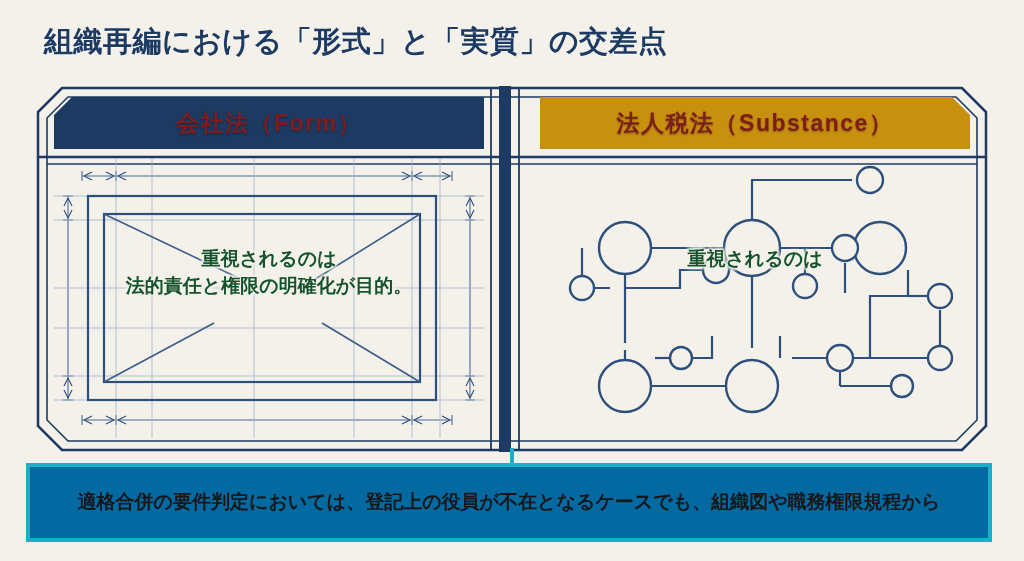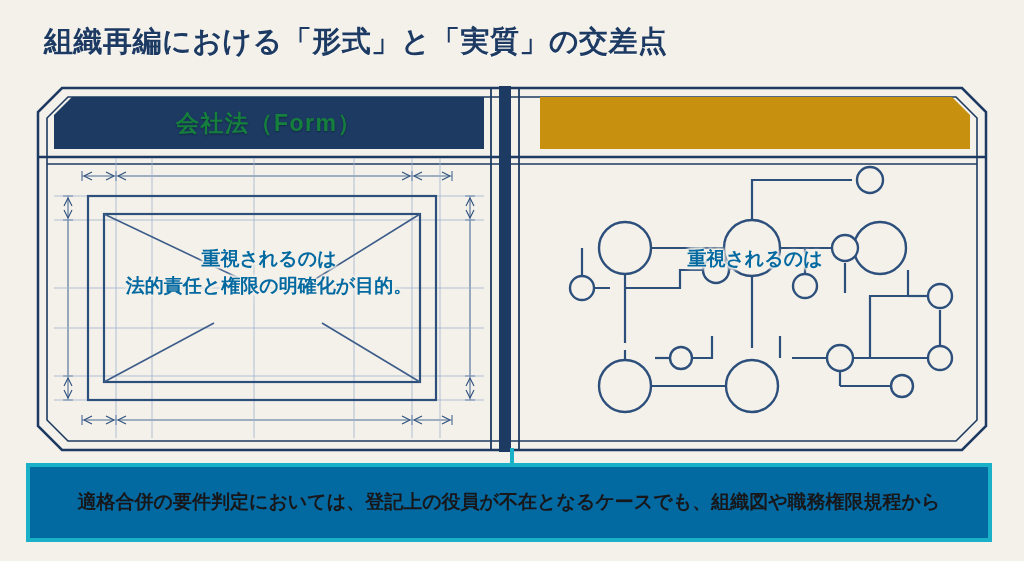--- a/index.html
+++ b/index.html
@@ -61,21 +61,21 @@
     height: 52px;
     display: flex;
     align-items: center;
     justify-content: center;
   }
   .panel-header-label {
     position: relative;
     z-index: 2;
     font-size: 23px;
     font-weight: bold;
-    color: #15803d;
+    color: #7f1d1d;
     letter-spacing: 1.5px;
     text-shadow: 0 1px 2px rgba(0,0,0,0.35);
     white-space: nowrap;
   }
   .hdr-shape {
     position: absolute;
     left: 0; top: 0;
     width: 430px; height: 52px;
     z-index: 1;
   }
@@ -95,21 +95,21 @@
     left: 8px;
     top: 160px;
     width: 450px;
     text-align: center;
     z-index: 5;
     pointer-events: none;
   }
   .panel-body .line {
     font-size: 19px;
     font-weight: bold;
-    color: #0369a1;
+    color: #14532d;
     line-height: 1.42;
     white-space: nowrap;
     text-shadow:
       0 0 5px #f4f1ea, 0 0 5px #f4f1ea, 0 0 4px #f4f1ea,
       1px 0 3px #f4f1ea, -1px 0 3px #f4f1ea,
       0 1px 3px #f4f1ea, 0 -1px 3px #f4f1ea;
   }
 
   
   .callout-stem {
@@ -231,20 +231,21 @@
       <div class="line">法的責任と権限の明確化が目的。</div>
     </div>
   </div>
 
   <div class="panel panel-right">
 
     <div class="panel-header">
       <svg class="hdr-shape" viewBox="0 0 430 52">
         <path d="M 0 0 L 412 0 L 430 18 L 430 52 L 0 52 Z" fill="#c8900f"></path>
       </svg>
+      <span class="panel-header-label">法人税法（Substance）</span>
     </div>
 
     <svg class="panel-art" viewBox="0 0 430 280">
       <g stroke="#2d4f7c" stroke-width="2.2" fill="none">
 
         <path d="M 42 90 L 42 130 L 70 130"></path>
         <path d="M 95 90 L 212 90"></path>
         <path d="M 85 110 L 85 185"></path>
         <path d="M 85 130 L 140 130 L 140 112 L 165 112"></path>
         <path d="M 188 112 L 210 100"></path>

